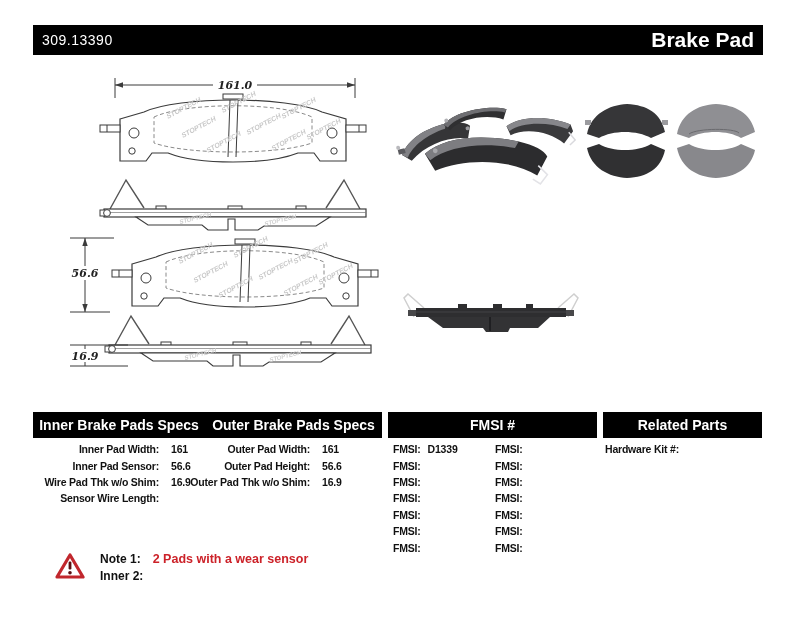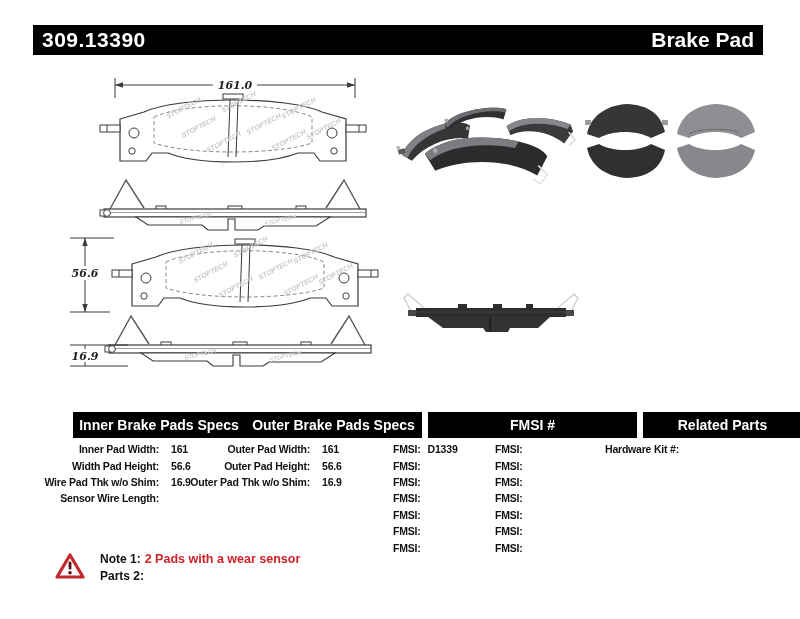--- a/index.html
+++ b/index.html
@@ -2,37 +2,37 @@
 <html><head>
 <meta charset="utf-8">
 <style>
   html,body{margin:0;padding:0;background:#fff;}
   body{width:800px;height:619px;position:relative;font-family:"Liberation Sans",sans-serif;overflow:hidden;}
   .abs{position:absolute;}
 
   
   .header-bar{left:33px;top:25px;width:730px;height:30px;background:#000;color:#fff;
     display:flex;align-items:center;justify-content:space-between;padding:0 9px;box-sizing:border-box;}
-  .header-bar .pn{font-size:21px;font-weight:bold;letter-spacing:.5px;}
+  .header-bar .pn{font-size:14px;font-weight:normal;letter-spacing:.5px;}
   .header-bar .prod{font-size:21px;font-weight:bold;}
 
   
   .spec-table{left:33px;top:412px;width:729px;height:148px;}
   .th-bar{position:absolute;top:0;height:26px;background:#000;color:#fff;font-size:14px;font-weight:bold;
-    display:flex;align-items:center;margin-left:40px;}
+    display:flex;align-items:center;}
   .th-bar .cell{flex:1;text-align:center;}
   .col{position:absolute;top:29px;font-size:10.5px;font-weight:bold;color:#111;letter-spacing:-0.2px;}
   .col .row{height:16.4px;display:flex;align-items:center;white-space:nowrap;}
   .lbl-r{display:inline-block;text-align:right;}
   .val{margin-left:12px;}
   .col .row.plain .val{margin-left:7px;}
 
   
   .note-row{position:absolute;left:100px;height:16px;display:flex;align-items:center;font-size:12px;font-weight:bold;color:#111;}
-  .note-row .ntext{margin-left:4px;color:#cc2229;font-size:12.5px;}
+  .note-row .ntext{margin-left:12px;color:#cc2229;font-size:12.5px;}
 
   svg text.dim{font-family:"DejaVu Serif",serif;font-style:italic;font-weight:bold;font-size:11px;fill:#222;}
   svg text.wm{font-family:"Liberation Sans",sans-serif;font-style:italic;font-weight:bold;font-size:7px;fill:#c9c9c9;}
   svg text.wm2{font-family:"Liberation Sans",sans-serif;font-style:italic;font-weight:bold;font-size:6px;fill:#cfcfcf;}
 </style>
 </head>
 <body>
 
 <svg width="0" height="0" style="position:absolute" aria-hidden="true">
   <defs>
@@ -181,21 +181,21 @@
   <div class="th-bar" style="left:570px;width:159px">
     <span class="cell">Related Parts</span>
   </div>
 
   <div class="col" style="left:8px">
     <div class="row">
         <span class="lbl-r" style="width:118px">Inner Pad Width:</span>
         <span class="val">161</span>
       </div>
     <div class="row">
-        <span class="lbl-r" style="width:118px">Width Pad Height:</span>
+        <span class="lbl-r" style="width:118px">Inner Pad Sensor:</span>
         <span class="val">56.6</span>
       </div>
     <div class="row">
         <span class="lbl-r" style="width:118px">Wire Pad Thk w/o Shim:</span>
         <span class="val">16.9</span>
       </div>
     <div class="row">
         <span class="lbl-r" style="width:118px">Sensor Wire Length:</span>
         <span class="val"></span>
       </div>
@@ -290,15 +290,15 @@
   <path d="M15,3 L28,25 L2,25 Z" fill="#ffffff" stroke="#c1272d" stroke-width="3.2" stroke-linejoin="round"></path>
   <rect x="13.6" y="9.5" width="2.8" height="8" rx="1.2" fill="#5a0f12"></rect>
   <circle cx="15" cy="20.8" r="1.8" fill="#5a0f12"></circle>
 </svg>
 
 <div class="note-row" style="top:551px">
   <span>Note 1:</span>
   <span class="ntext">2 Pads with a wear sensor</span>
 </div>
 <div class="note-row" style="top:568px">
-  <span>Parts 2:</span>
+  <span>Inner 2:</span>
   <span class="ntext"></span>
 </div>
 
 </body></html>

